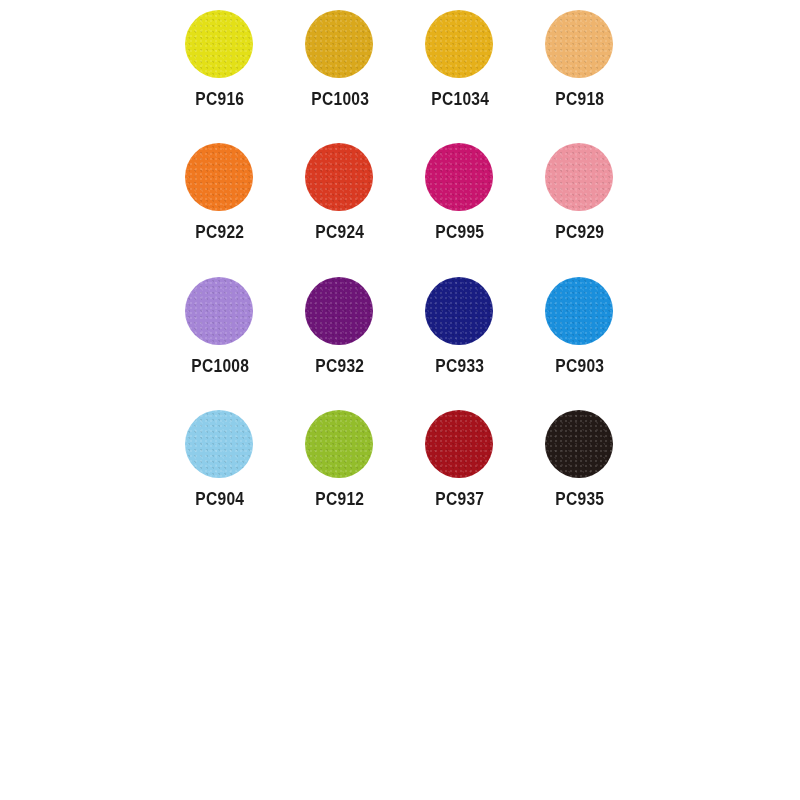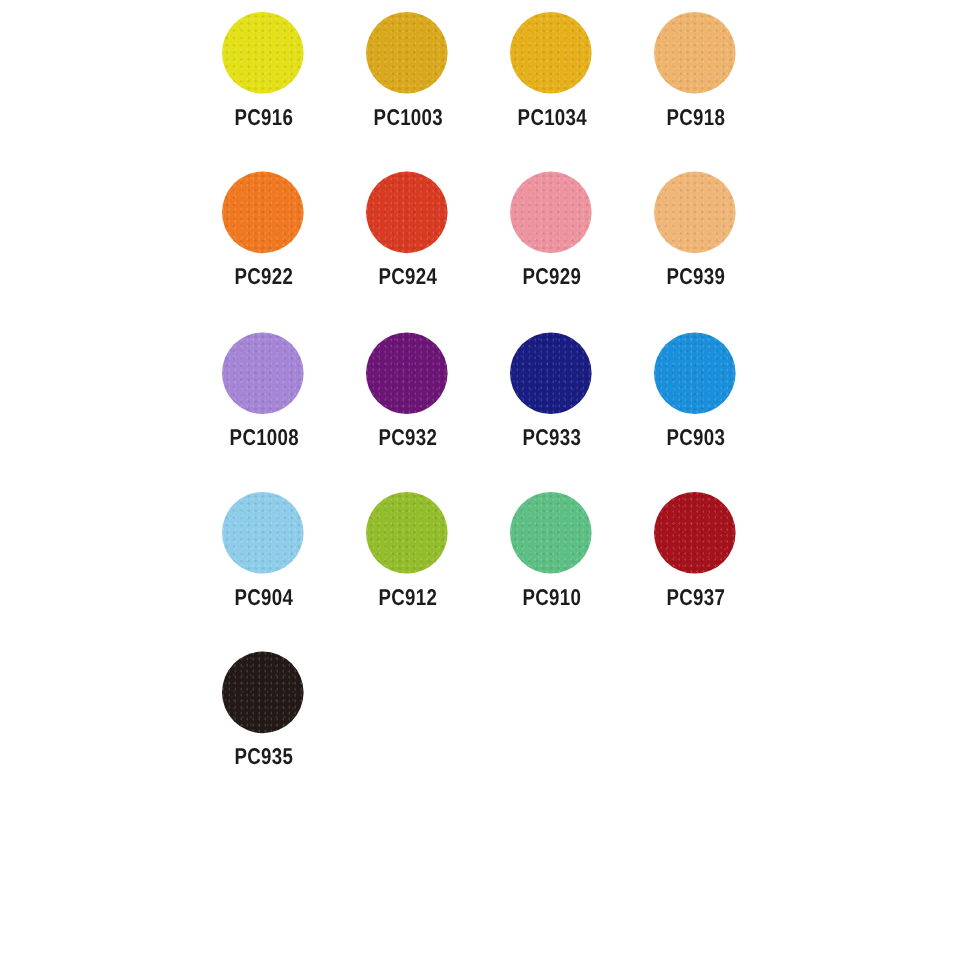--- a/index.html
+++ b/index.html
@@ -128,29 +128,29 @@
         <div class="swatch-label">PC922</div>
       </div>
       <div class="swatch-cell">
         <div class="dot-wrap">
           <div class="dot" style="background-color: rgb(217, 58, 34);"></div>
         </div>
         <div class="swatch-label">PC924</div>
       </div>
       <div class="swatch-cell">
         <div class="dot-wrap">
+          <div class="dot" style="background-color: rgb(200, 21, 110);"></div>
+        </div>
+        <div class="swatch-label">PC995</div>
+      </div>
+      <div class="swatch-cell">
+        <div class="dot-wrap">
           <div class="dot" style="background-color: rgb(237, 148, 160);"></div>
         </div>
         <div class="swatch-label">PC929</div>
-      </div>
-      <div class="swatch-cell">
-        <div class="dot-wrap">
-          <div class="dot" style="background-color: rgb(239, 182, 119);"></div>
-        </div>
-        <div class="swatch-label">PC939</div>
       </div>
       <div class="swatch-cell">
         <div class="dot-wrap">
           <div class="dot" style="background-color: rgb(165, 133, 214);"></div>
         </div>
         <div class="swatch-label">PC1008</div>
       </div>
       <div class="swatch-cell">
         <div class="dot-wrap">
           <div class="dot" style="background-color: rgb(109, 21, 119);"></div>
@@ -176,26 +176,20 @@
         <div class="swatch-label">PC904</div>
       </div>
       <div class="swatch-cell">
         <div class="dot-wrap">
           <div class="dot" style="background-color: rgb(147, 189, 43);"></div>
         </div>
         <div class="swatch-label">PC912</div>
       </div>
       <div class="swatch-cell">
         <div class="dot-wrap">
-          <div class="dot" style="background-color: rgb(93, 191, 131);"></div>
-        </div>
-        <div class="swatch-label">PC910</div>
-      </div>
-      <div class="swatch-cell">
-        <div class="dot-wrap">
           <div class="dot" style="background-color: rgb(165, 18, 28);"></div>
         </div>
         <div class="swatch-label">PC937</div>
       </div>
       <div class="swatch-cell">
         <div class="dot-wrap">
           <div class="dot" style="background-color: rgb(35, 26, 23);"></div>
         </div>
         <div class="swatch-label">PC935</div>
       </div>

